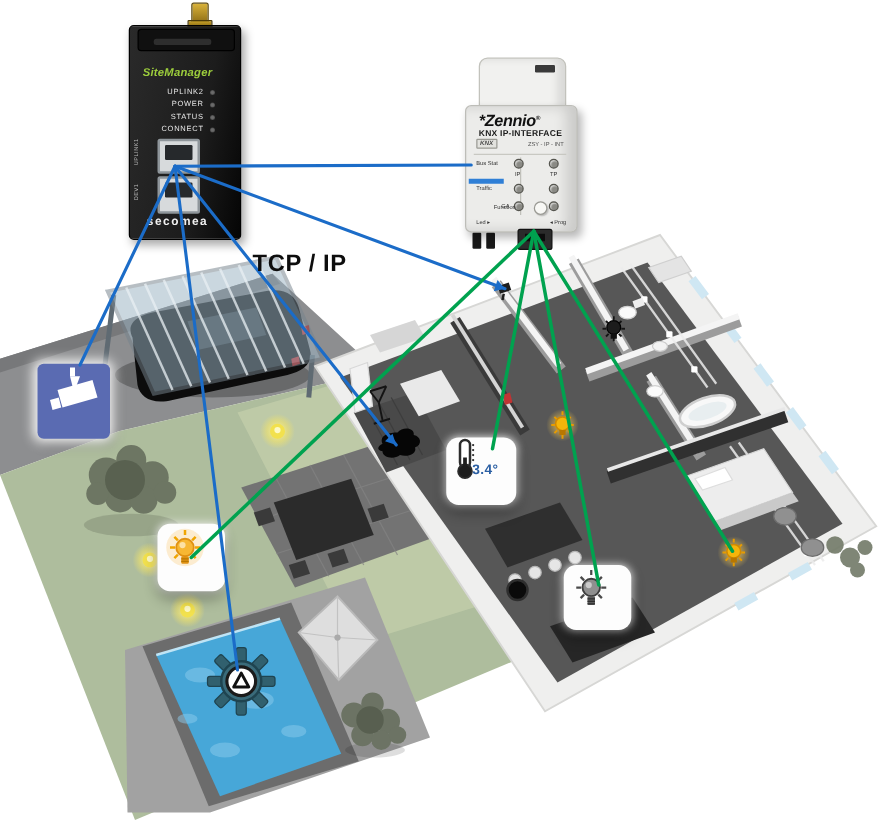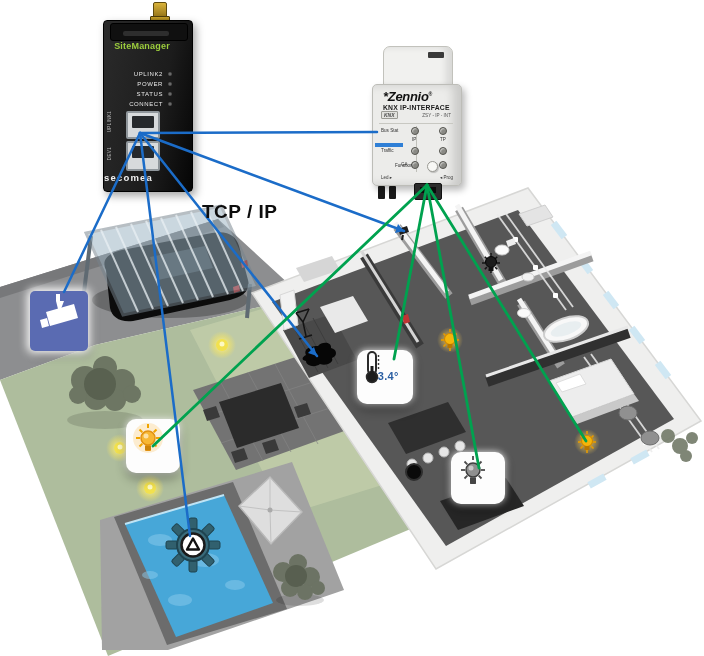--- a/index.html
+++ b/index.html
@@ -21,32 +21,32 @@
           border-radius:4px;border:1px solid #000;
           background:linear-gradient(100deg,#2a2a2a 0%,#1c1c1c 62%,#050505 100%);
           box-shadow:3px 4px 8px rgba(0,0,0,.35);}
   .sm-topcap{position:absolute;left:6px;top:2px;width:76px;height:16px;background:#101010;
              border-radius:3px;border:1px solid #000;}
   .sm-vent{position:absolute;left:12px;top:7px;width:46px;height:5px;background:#2e2e2e;border-radius:2px;}
   .sm-ant{position:absolute;left:50px;top:-4px;width:12px;height:16px;
           background:linear-gradient(#d9b23a,#8a6a14);border:1px solid #5e4a0e;border-radius:2px;}
   .sm-antbase{position:absolute;left:47px;top:10px;width:18px;height:7px;
           background:linear-gradient(#c9a227,#6e5510);border:1px solid #4d3c0a;border-radius:1px;}
-  .sm-brand{position:absolute;left:0;top:20px;width:76px;text-align:center;color:#9ccd3c;
-            font-size:9px;font-weight:bold;letter-spacing:.2px;}
+  .sm-brand{position:absolute;left:0;top:32px;width:76px;text-align:center;color:#9ccd3c;
+            font-size:9px;font-weight:bold;font-style:italic;letter-spacing:.2px;}
   .sm-ledrow{position:absolute;left:6px;width:62px;height:9px;display:flex;align-items:center;}
   .sm-ledrow span{flex:1;text-align:right;color:#e8e8e8;font-size:6px;letter-spacing:.6px;}
   .sm-ledrow i{width:4px;height:4px;border-radius:50%;background:#6d6d6d;margin-left:5px;
                box-shadow:inset 0 0 1px #000;}
   .sm-port{position:absolute;left:22px;width:30px;background:#d7dadc;border:2px solid #8f969b;
            border-radius:2px;}
   .sm-port i{display:block;margin:3px 4px;height:12px;background:#26292c;border-radius:1px;}
   .sm-plabel{position:absolute;left:-1px;width:30px;color:#b9b9b9;font-size:4.5px;letter-spacing:.4px;
              transform:rotate(-90deg);transform-origin:center;text-align:center;}
-  .sm-footer{position:absolute;left:0;bottom:8px;width:76px;text-align:left;color:#f0f0f0;
+  .sm-footer{position:absolute;left:0;bottom:8px;width:76px;text-align:center;color:#f0f0f0;
              font-size:9.5px;font-weight:bold;letter-spacing:1.2px;}
   
   .zennio{left:372px;top:46px;width:90px;height:150px;}
   .zn-topcap{position:absolute;left:11px;top:0;width:68px;height:42px;background:#f1f1ef;
              border:1px solid #c2c2bc;border-radius:7px 7px 0 0;
              box-shadow:inset -6px 0 7px rgba(0,0,0,.10);}
   .zn-slot{position:absolute;right:8px;top:5px;width:16px;height:6px;background:#3a3a3a;border-radius:1px;}
   .zn-body{position:absolute;left:0;top:38px;width:88px;height:100px;background:#ececea;
            border:1px solid #bdbdb8;border-radius:5px;
            box-shadow:inset -8px 0 10px rgba(0,0,0,.14), 3px 4px 7px rgba(0,0,0,.28);}

